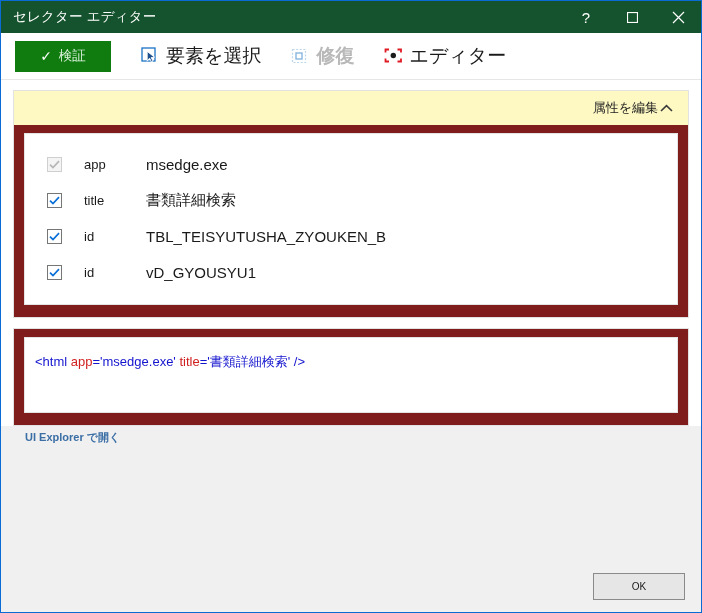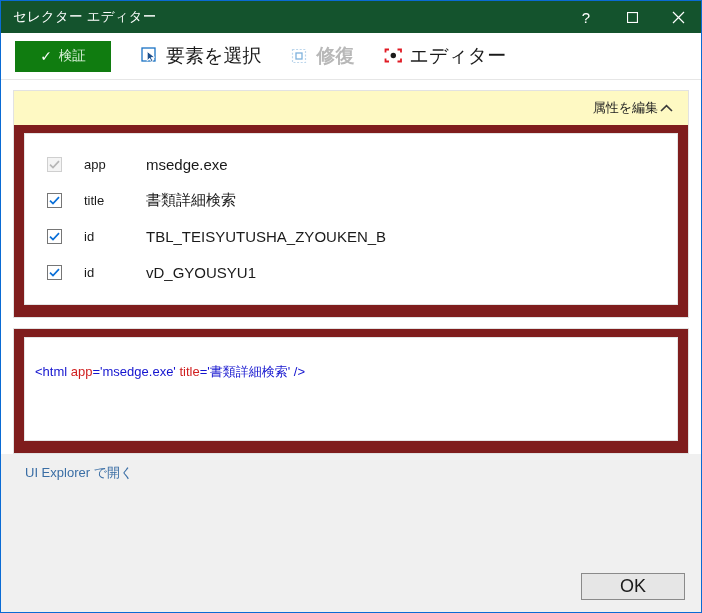--- a/index.html
+++ b/index.html
@@ -181,22 +181,22 @@
   }
   .attr-value {
     font-size: 15px;
     color: #1a1a1a;
     white-space: nowrap;
   }
   
   .code-card {
     background: #ffffff;
     border: 1px solid #e4e4e4;
-    height: 104px;
-    padding: 23px 10px 0 10px;
+    height: 76px;
+    padding: 13px 10px 0 10px;
     box-sizing: border-box;
     overflow: hidden;
   }
   .code-line {
     font-family: "Liberation Sans", "DejaVu Sans", sans-serif;
     font-size: 13px;
     line-height: 21px;
     white-space: pre;
   }
   .tok-tag   { color: #1414cf; }
@@ -212,37 +212,38 @@
   }
   
   .footer {
     flex: 1 1 auto;
     background: #f0f0f0;
     position: relative;
   }
   .explorer-link {
     position: absolute;
     left: 24px;
-    top: 10px;
+    top: 4px;
     color: #3a6ea5;
-    font-size: 13px;
+    font-size: 11px;
     cursor: pointer;
+    font-weight: bold;
   }
   .footer-buttons {
     position: absolute;
     right: 16px;
     bottom: 12px;
     display: flex;
     gap: 12px;
   }
   .dlgbtn {
-    width: 104px;
+    width: 92px;
     height: 27px;
     background: #e6e6e6;
-    font-size: 18px;
+    font-size: 10px;
     color: #1a1a1a;
     display: flex;
     align-items: center;
     justify-content: center;
     box-sizing: border-box;
     border: 1px solid #b4b4b4;
     cursor: default;
   }
   .dlgbtn.primary { border-color: #8a8a8a; }
 </style>

